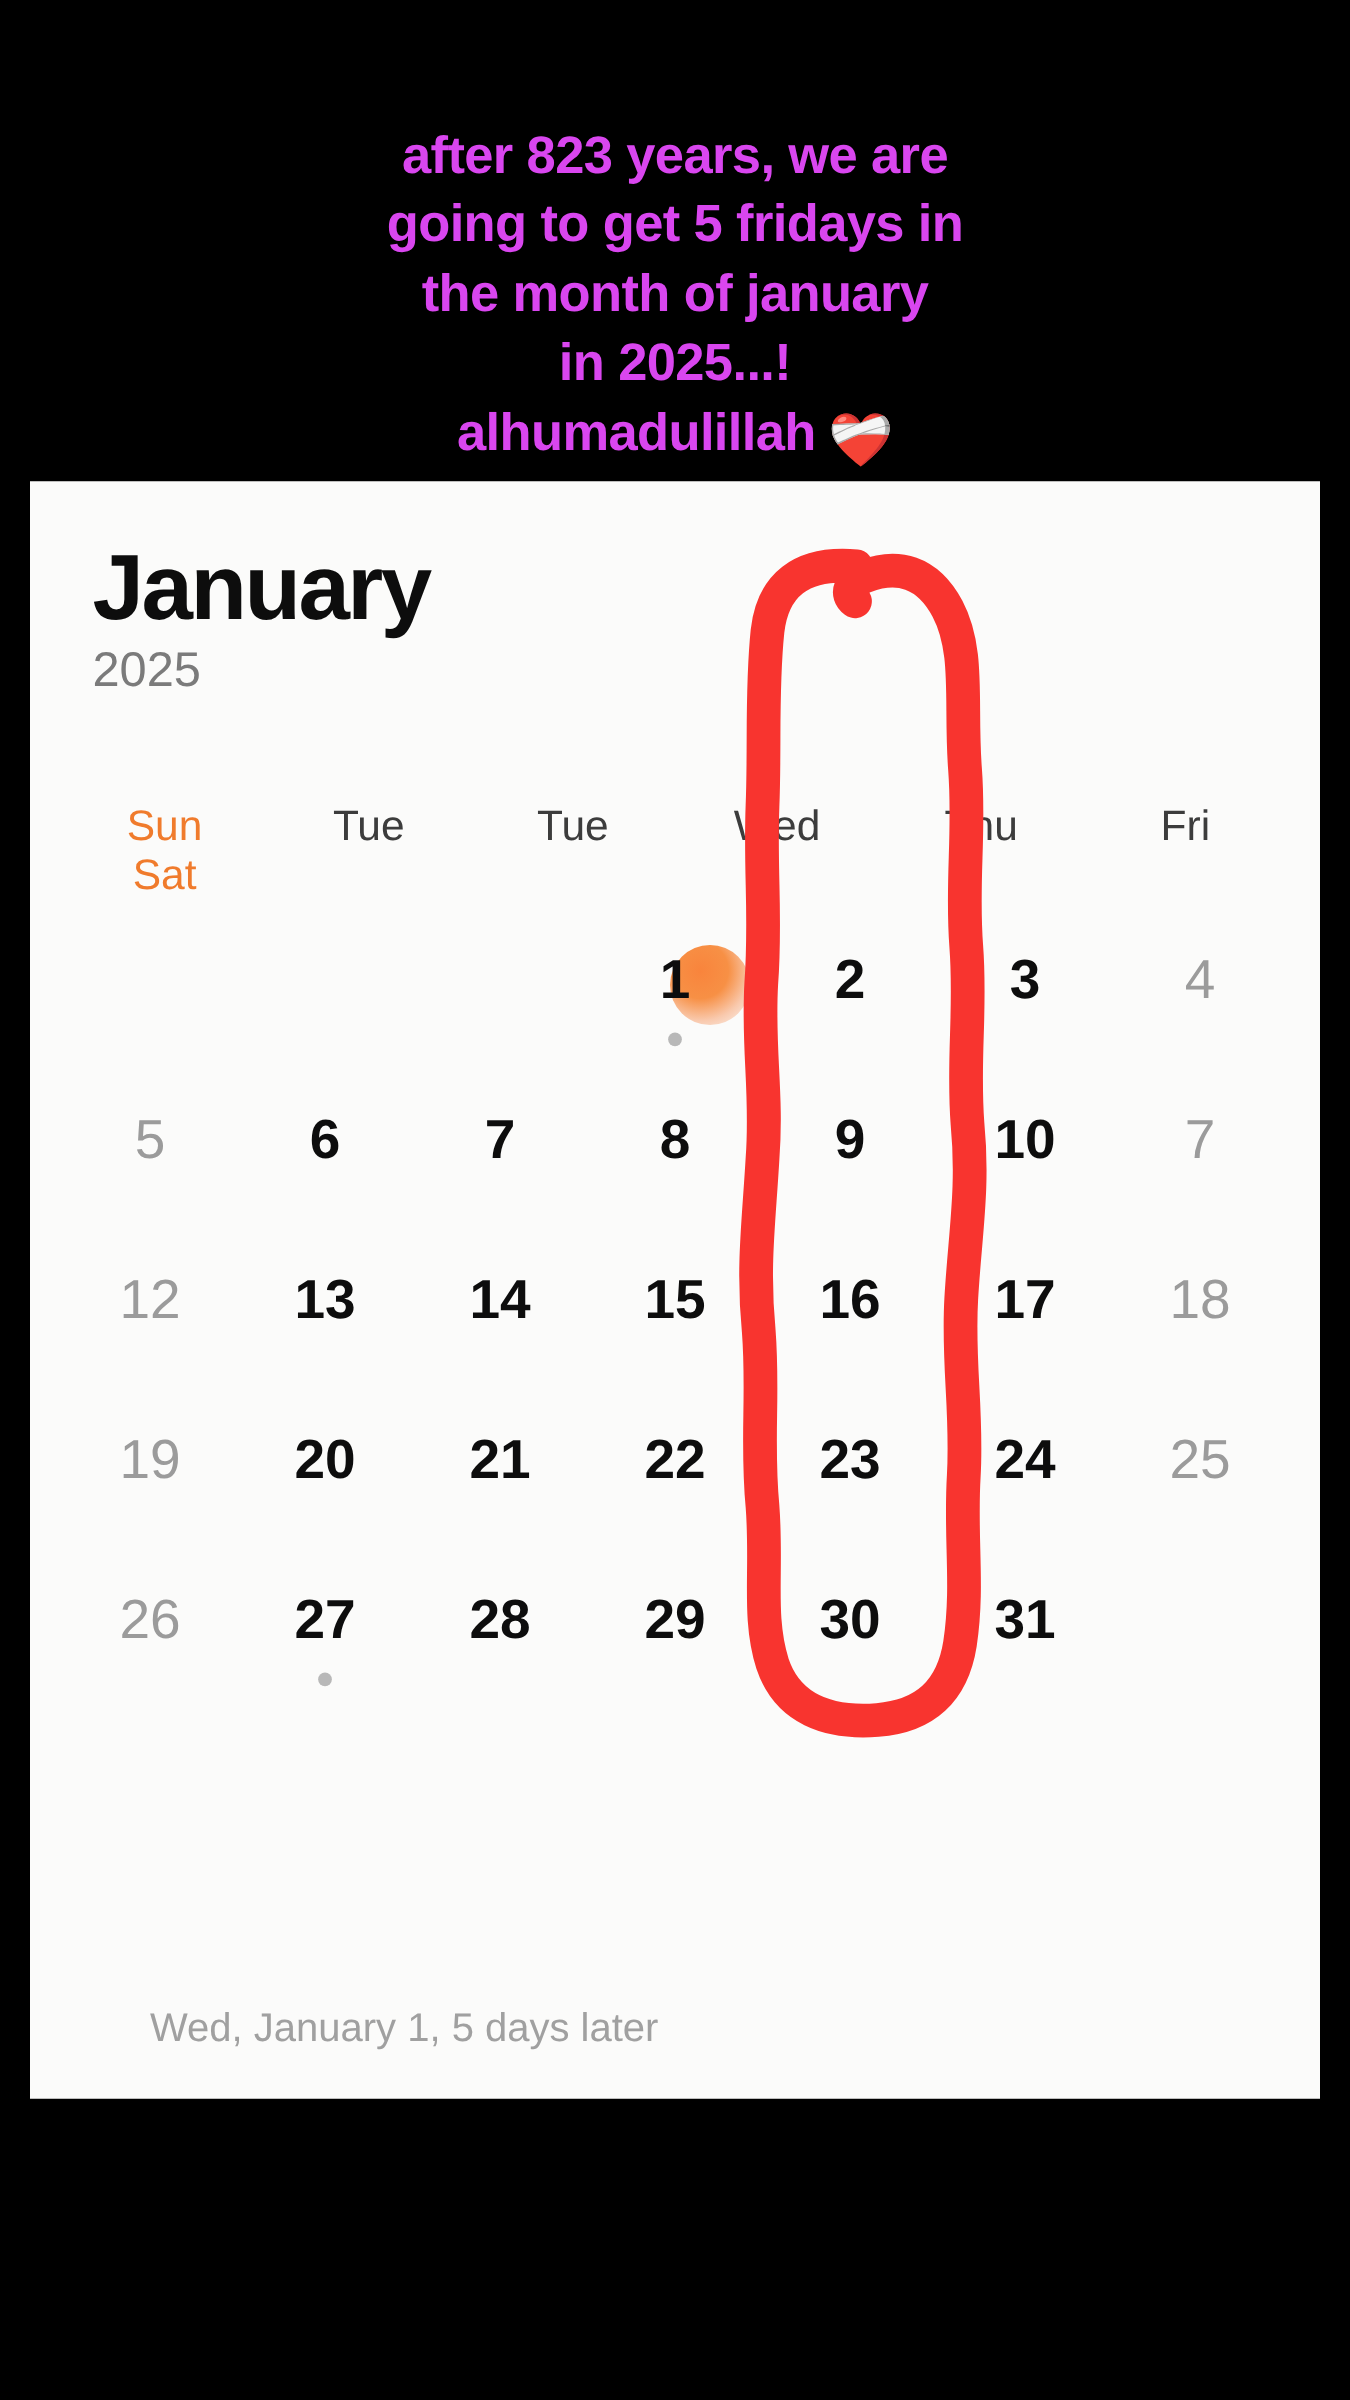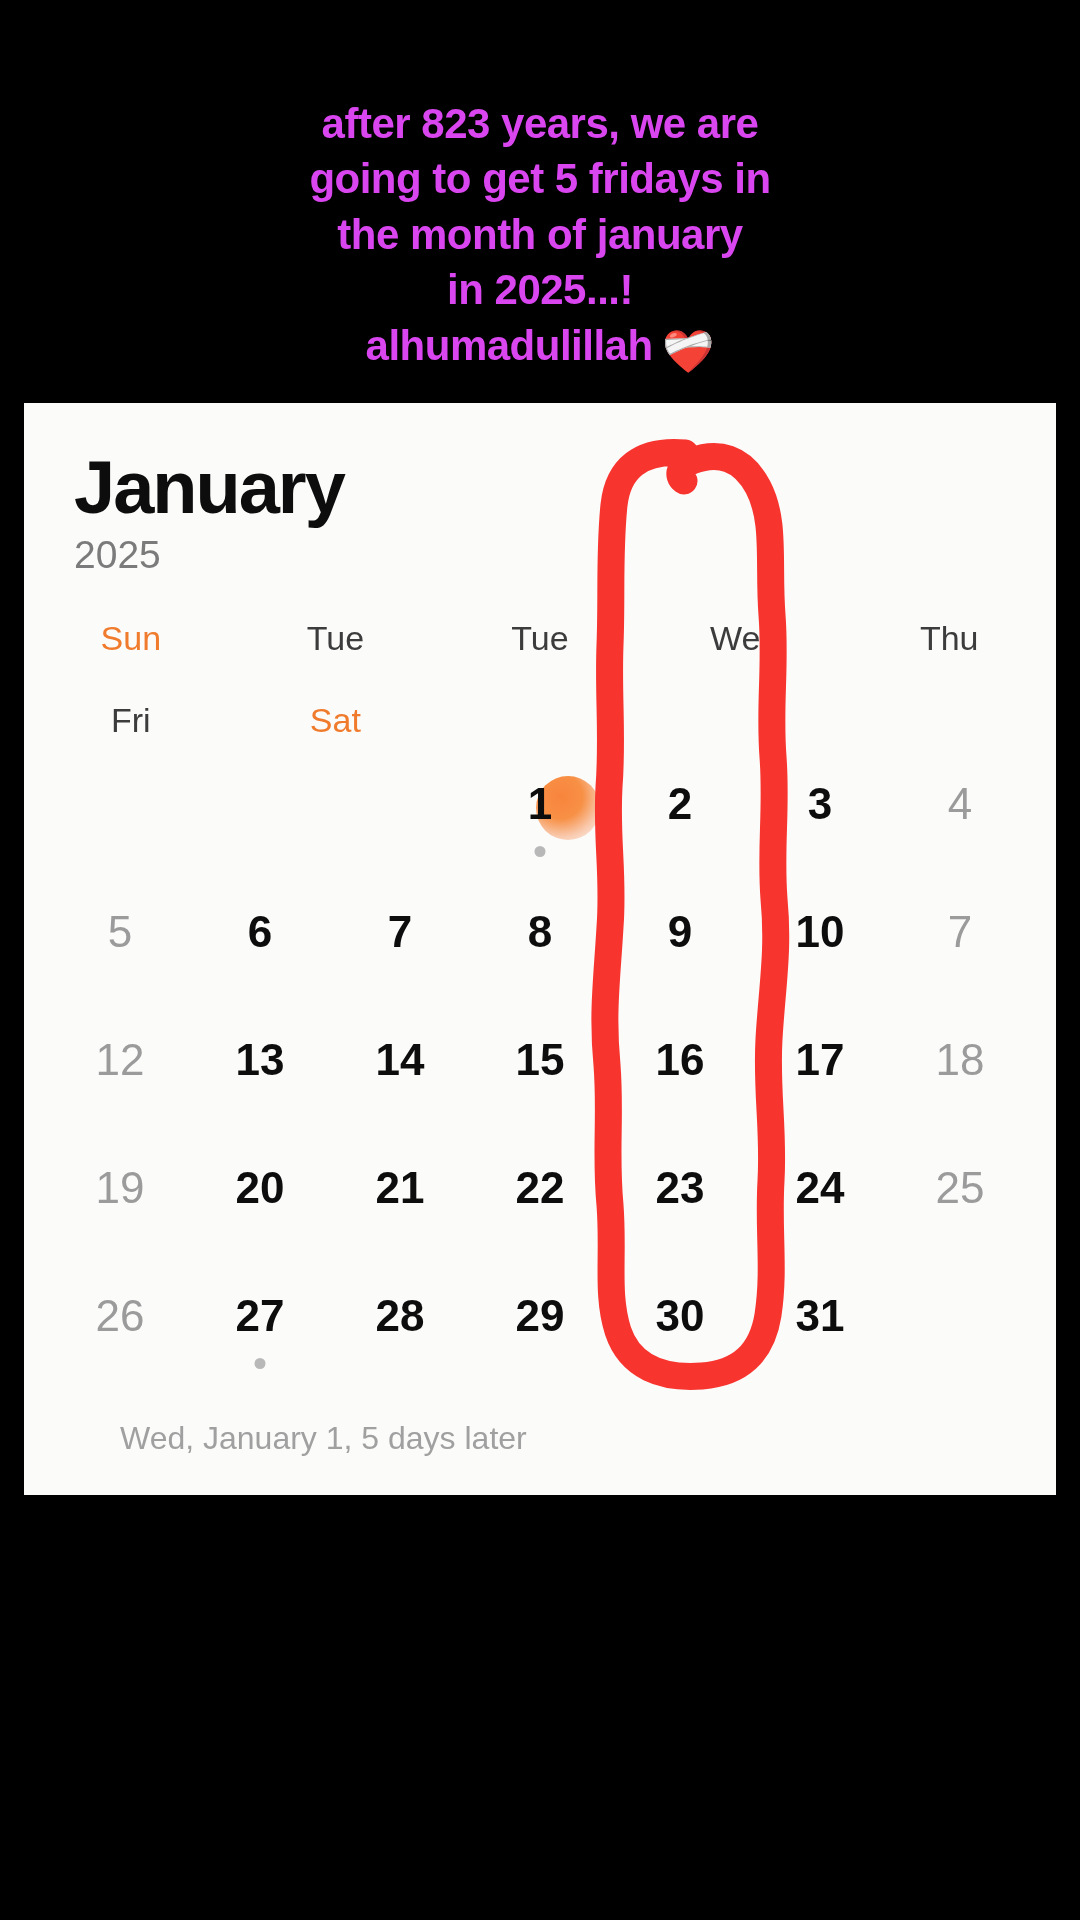--- a/index.html
+++ b/index.html
@@ -27,23 +27,23 @@
   #caption .heart {
     display:inline-block;
     vertical-align:-6px;
     margin-left:10px;
   }
 
   
   #calendar-card {
     position:absolute;
     left:24px;
-    top:403px;
+    top:385px;
     width:1032px;
-    height:1092px;
+    height:1294px;
     background:#fbfbfa;
     overflow:hidden;
   }
 
   #cal-header { padding:48px 0 0 50px; }
   #month-title {
     font-size:74px;
     font-weight:bold;
     color:#0d0d0d;
     letter-spacing:-2px;
@@ -52,24 +52,23 @@
   #year-label {
     margin-top:8px;
     font-size:39px;
     color:#7b7b7b;
     font-weight:400;
   }
 
   
   #weekday-row {
     display:grid;
-    grid-template-columns:repeat(5,1fr);
-    margin-top:42px;
+    grid-template-columns:repeat(6,1fr);
+    margin-top:83px;
     padding:0 26px;
-    gap:43px;
   }
   .weekday {
     text-align:center;
     font-size:34px;
     font-weight:400;
     color:#3c3c3c;
   }
   .weekday.weekend { color:#f07b2c; }
 
   

